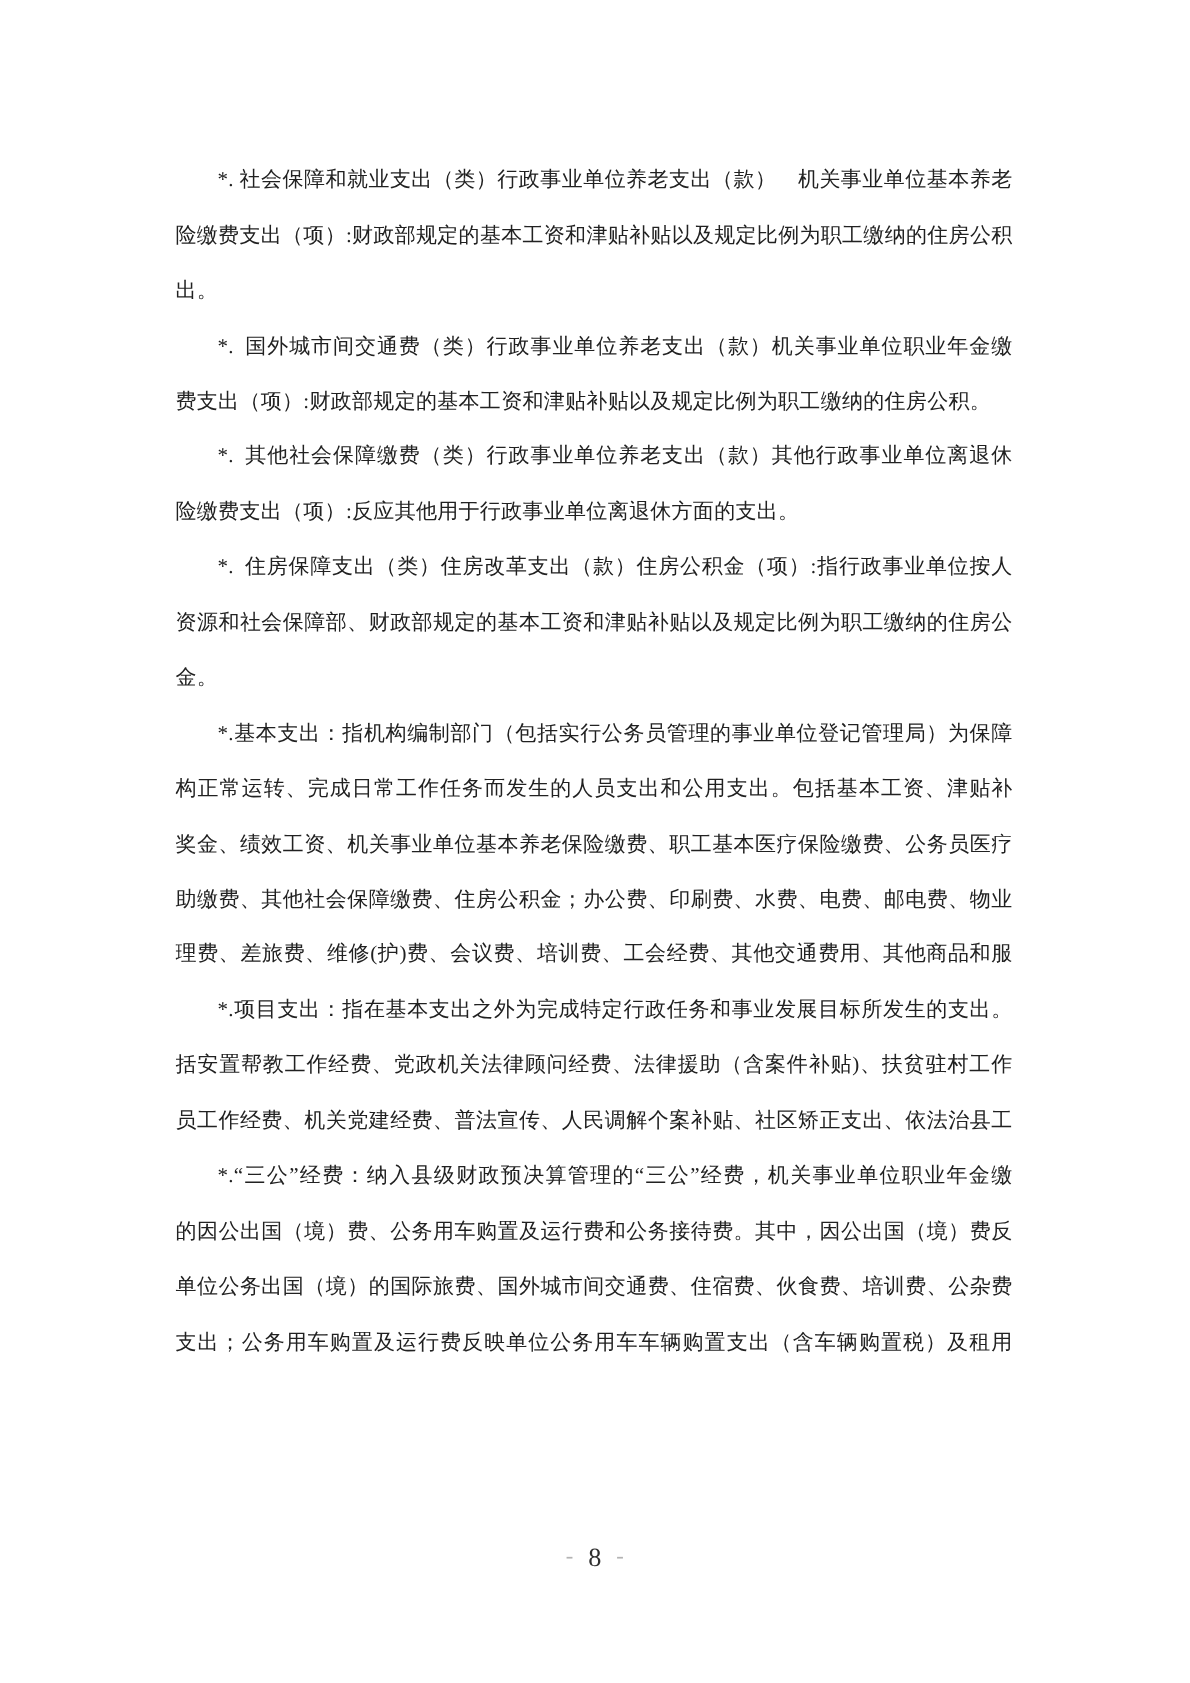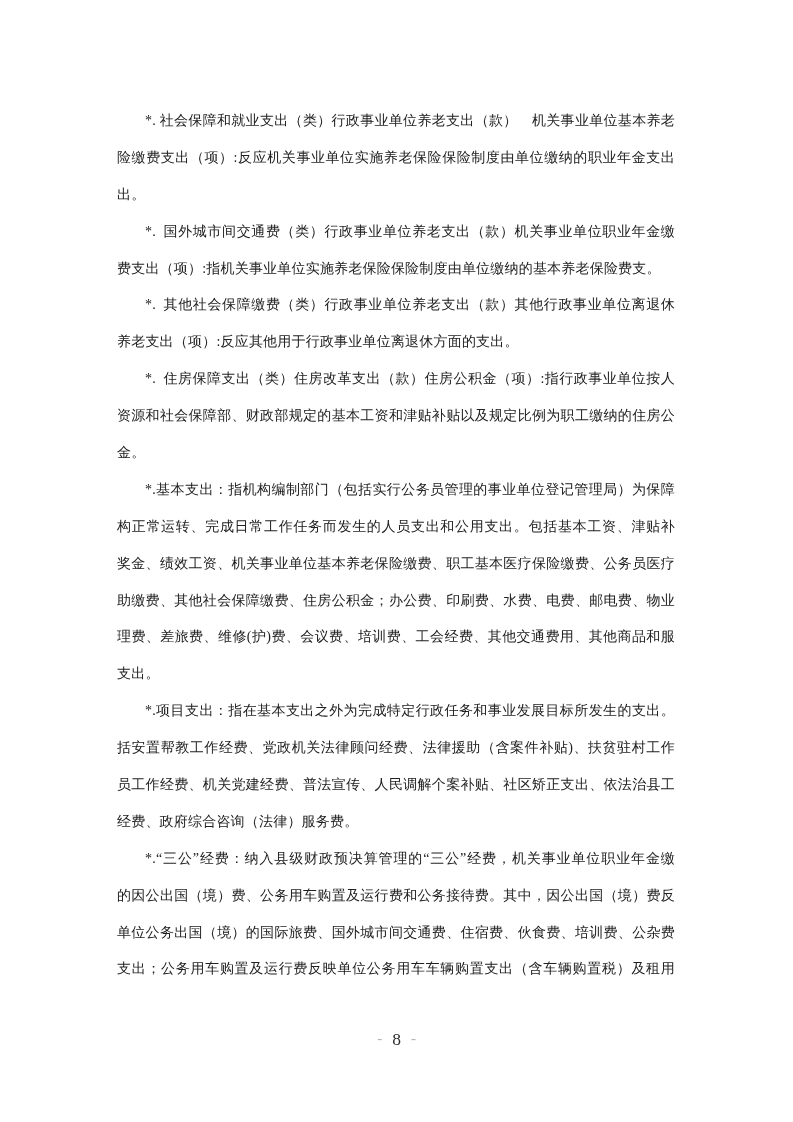--- a/index.html
+++ b/index.html
@@ -60,49 +60,47 @@
     font-size: 17.5px;
   }
 </style>
 </head>
 <body>
 
 <div class="page">
   <div class="doc-body">
       <div class="para">
         <div class="ln indent">*. 社会保障和就业支出（类）行政事业单位养老支出（款）　机关事业单位基本养老保</div>
-        <div class="ln">险缴费支出（项）:反应机关事业单位实施养老保险保险制度由单位缴纳的职业年金支出</div>
+        <div class="ln">险缴费支出（项）:财政部规定的基本工资和津贴补贴以及规定比例为职工缴纳的住房公积</div>
         <div class="ln last">出。</div>
       </div>
       <div class="para">
         <div class="ln indent">*. 国外城市间交通费（类）行政事业单位养老支出（款）机关事业单位职业年金缴</div>
-        <div class="ln last">费支出（项）:指机关事业单位实施养老保险保险制度由单位缴纳的基本养老保险费支。</div>
+        <div class="ln last">费支出（项）:财政部规定的基本工资和津贴补贴以及规定比例为职工缴纳的住房公积。</div>
       </div>
       <div class="para">
         <div class="ln indent">*. 其他社会保障缴费（类）行政事业单位养老支出（款）其他行政事业单位离退休</div>
-        <div class="ln last">养老支出（项）:反应其他用于行政事业单位离退休方面的支出。</div>
+        <div class="ln last">险缴费支出（项）:反应其他用于行政事业单位离退休方面的支出。</div>
       </div>
       <div class="para">
         <div class="ln indent">*. 住房保障支出（类）住房改革支出（款）住房公积金（项）:指行政事业单位按人力</div>
         <div class="ln">资源和社会保障部、财政部规定的基本工资和津贴补贴以及规定比例为职工缴纳的住房公积</div>
         <div class="ln last">金。</div>
       </div>
       <div class="para">
         <div class="ln indent">*.基本支出：指机构编制部门（包括实行公务员管理的事业单位登记管理局）为保障机</div>
         <div class="ln">构正常运转、完成日常工作任务而发生的人员支出和公用支出。包括基本工资、津贴补贴、</div>
         <div class="ln">奖金、绩效工资、机关事业单位基本养老保险缴费、职工基本医疗保险缴费、公务员医疗补</div>
         <div class="ln">助缴费、其他社会保障缴费、住房公积金；办公费、印刷费、水费、电费、邮电费、物业管</div>
         <div class="ln">理费、差旅费、维修(护)费、会议费、培训费、工会经费、其他交通费用、其他商品和服务</div>
-        <div class="ln last">支出。</div>
       </div>
       <div class="para">
         <div class="ln indent">*.项目支出：指在基本支出之外为完成特定行政任务和事业发展目标所发生的支出。包</div>
         <div class="ln">括安置帮教工作经费、党政机关法律顾问经费、法律援助（含案件补贴)、扶贫驻村工作人</div>
         <div class="ln">员工作经费、机关党建经费、普法宣传、人民调解个案补贴、社区矫正支出、依法治县工作</div>
-        <div class="ln last">经费、政府综合咨询（法律）服务费。</div>
       </div>
       <div class="para">
         <div class="ln indent">*.“三公”经费：纳入县级财政预决算管理的“三公”经费，机关事业单位职业年金缴</div>
         <div class="ln">的因公出国（境）费、公务用车购置及运行费和公务接待费。其中，因公出国（境）费反映</div>
         <div class="ln">单位公务出国（境）的国际旅费、国外城市间交通费、住宿费、伙食费、培训费、公杂费等</div>
         <div class="ln">支出；公务用车购置及运行费反映单位公务用车车辆购置支出（含车辆购置税）及租用费、</div>
       </div>
     </div>
   <div class="footer">
     <span class="dash">-</span><span class="num">8</span><span class="dash">-</span>

